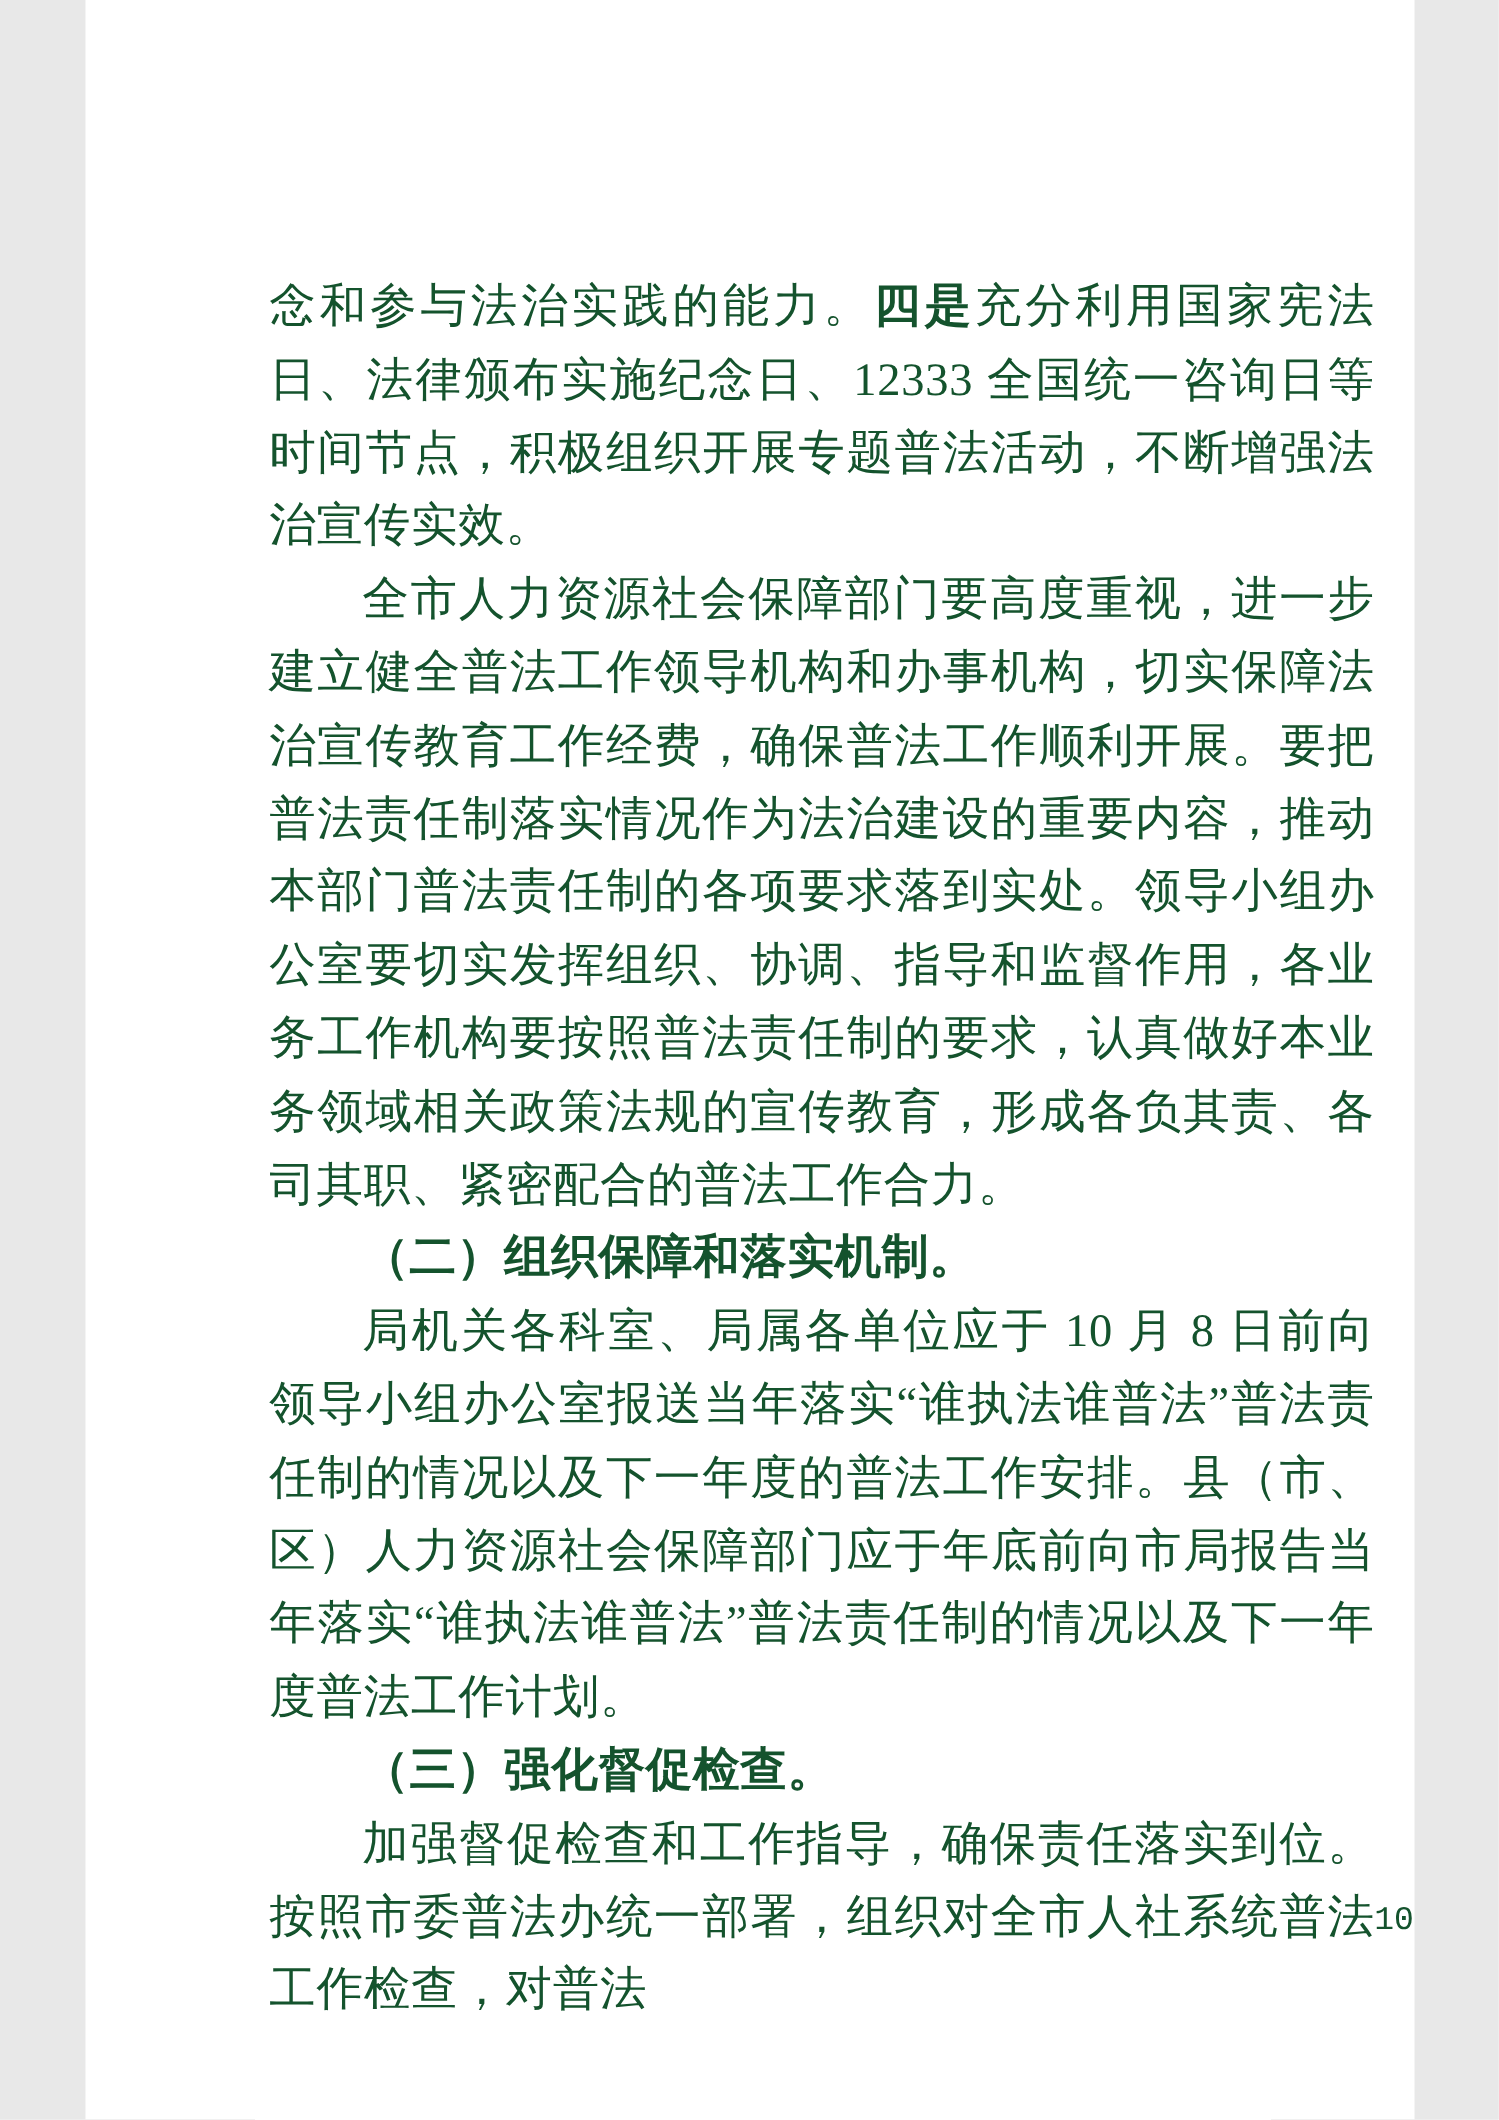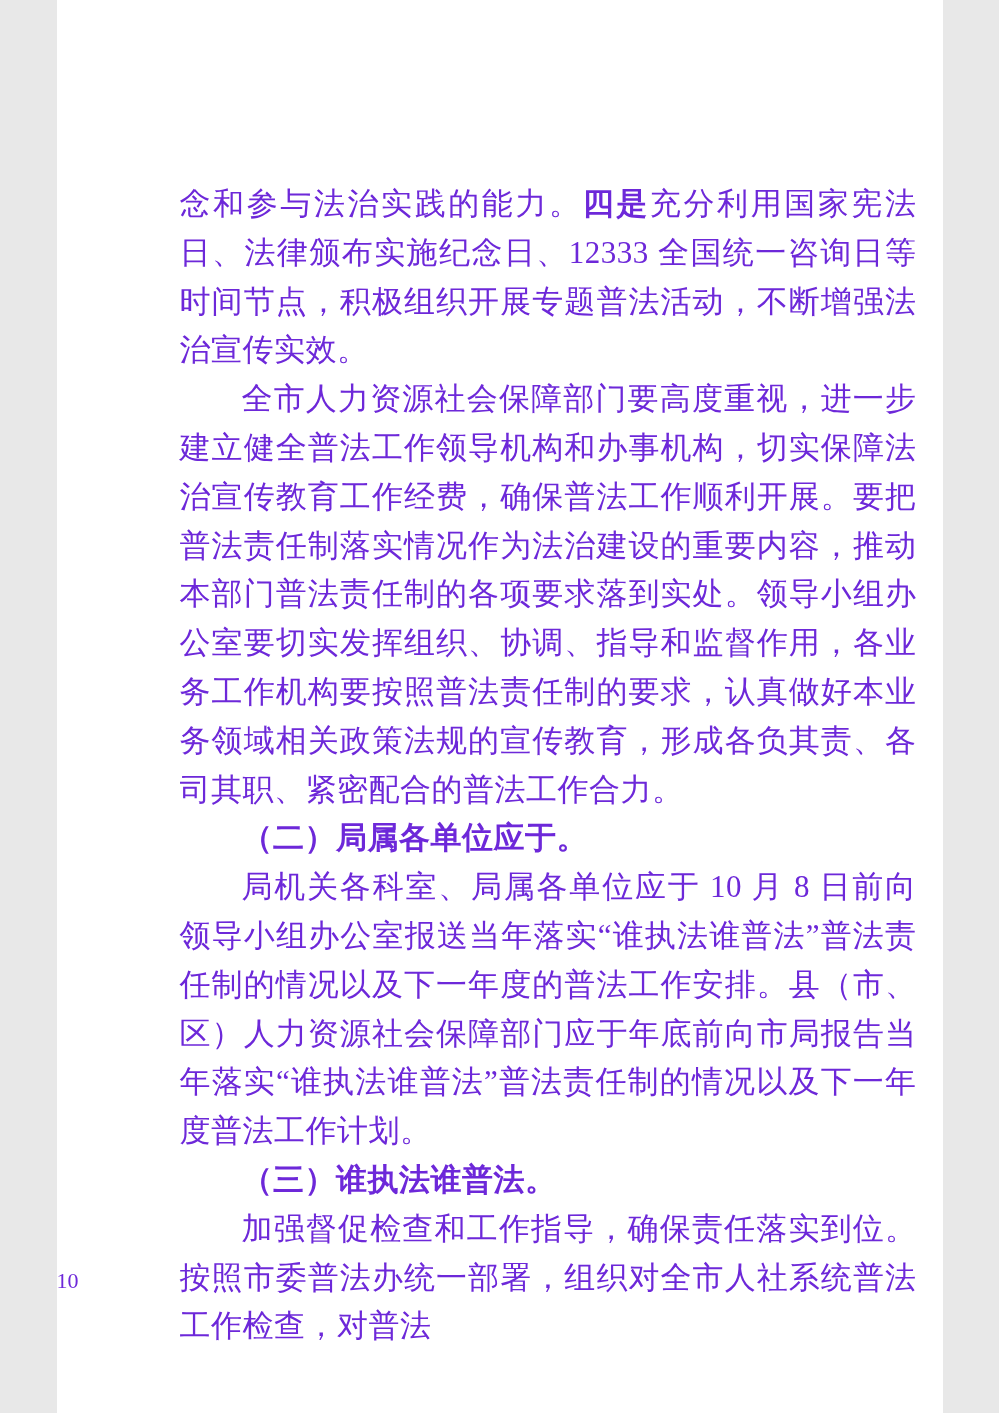--- a/index.html
+++ b/index.html
@@ -6,21 +6,21 @@
     margin: 0;
     padding: 0;
     background: #e8e8e8;
   }
   .page {
     position: relative;
     width: 886px;
     height: 1413px;
     margin: 0 auto;
     background: #ffffff;
-    color: #6d28d9;
+    color: #14532d;
     font-family: "Liberation Serif", serif;
     overflow: hidden;
   }
   .doc {
     position: absolute;
     left: 123px;
     top: 180px;
     width: 737px;
   }
   .doc p {
@@ -48,31 +48,31 @@
     text-align: left;
   }
   .bold {
     font-weight: 700;
   }
   .page-num {
     position: absolute;
     left: 0;
     right: 0;
     top: 1268px;
-    text-align: left;
+    text-align: right;
     font-size: 22px;
-    font-family: Liberation Serif, serif;
+    font-family: Liberation Mono, monospace;
   }
 </style>
 </head>
 <body>
 
 <div class="page">
   <div class="doc" id="doc">
       <p class="body"><span>念和参与法治实践的能力。</span><span class="bold">四是</span><span>充分利用国家宪法日、法律颁布实施纪念日、12333 全国统一咨询日等时间节点，积极组织开展专题普法活动，不断增强法治宣传实效。</span></p>
       <p class="body indent"><span>全市人力资源社会保障部门要高度重视，进一步建立健全普法工作领导机构和办事机构，切实保障法治宣传教育工作经费，确保普法工作顺利开展。要把普法责任制落实情况作为法治建设的重要内容，推动本部门普法责任制的各项要求落到实处。领导小组办公室要切实发挥组织、协调、指导和监督作用，各业务工作机构要按照普法责任制的要求，认真做好本业务领域相关政策法规的宣传教育，形成各负其责、各司其职、紧密配合的普法工作合力。</span></p>
-      <p class="heading2"><span class="bold">（二）局属各单位应于。</span></p>
+      <p class="heading2"><span class="bold">（二）组织保障和落实机制。</span></p>
       <p class="body indent"><span>局机关各科室、局属各单位应于 10 月 8 日前向领导小组办公室报送当年落实“谁执法谁普法”普法责任制的情况以及下一年度的普法工作安排。县（市、区）人力资源社会保障部门应于年底前向市局报告当年落实“谁执法谁普法”普法责任制的情况以及下一年度普法工作计划。</span></p>
-      <p class="heading2"><span class="bold">（三）谁执法谁普法。</span></p>
+      <p class="heading2"><span class="bold">（三）强化督促检查。</span></p>
       <p class="body indent"><span>加强督促检查和工作指导，确保责任落实到位。按照市委普法办统一部署，组织对全市人社系统普法工作检查，对普法</span></p>
     </div>
   <div class="page-num">10</div>
 </div>
 
 </body></html>

